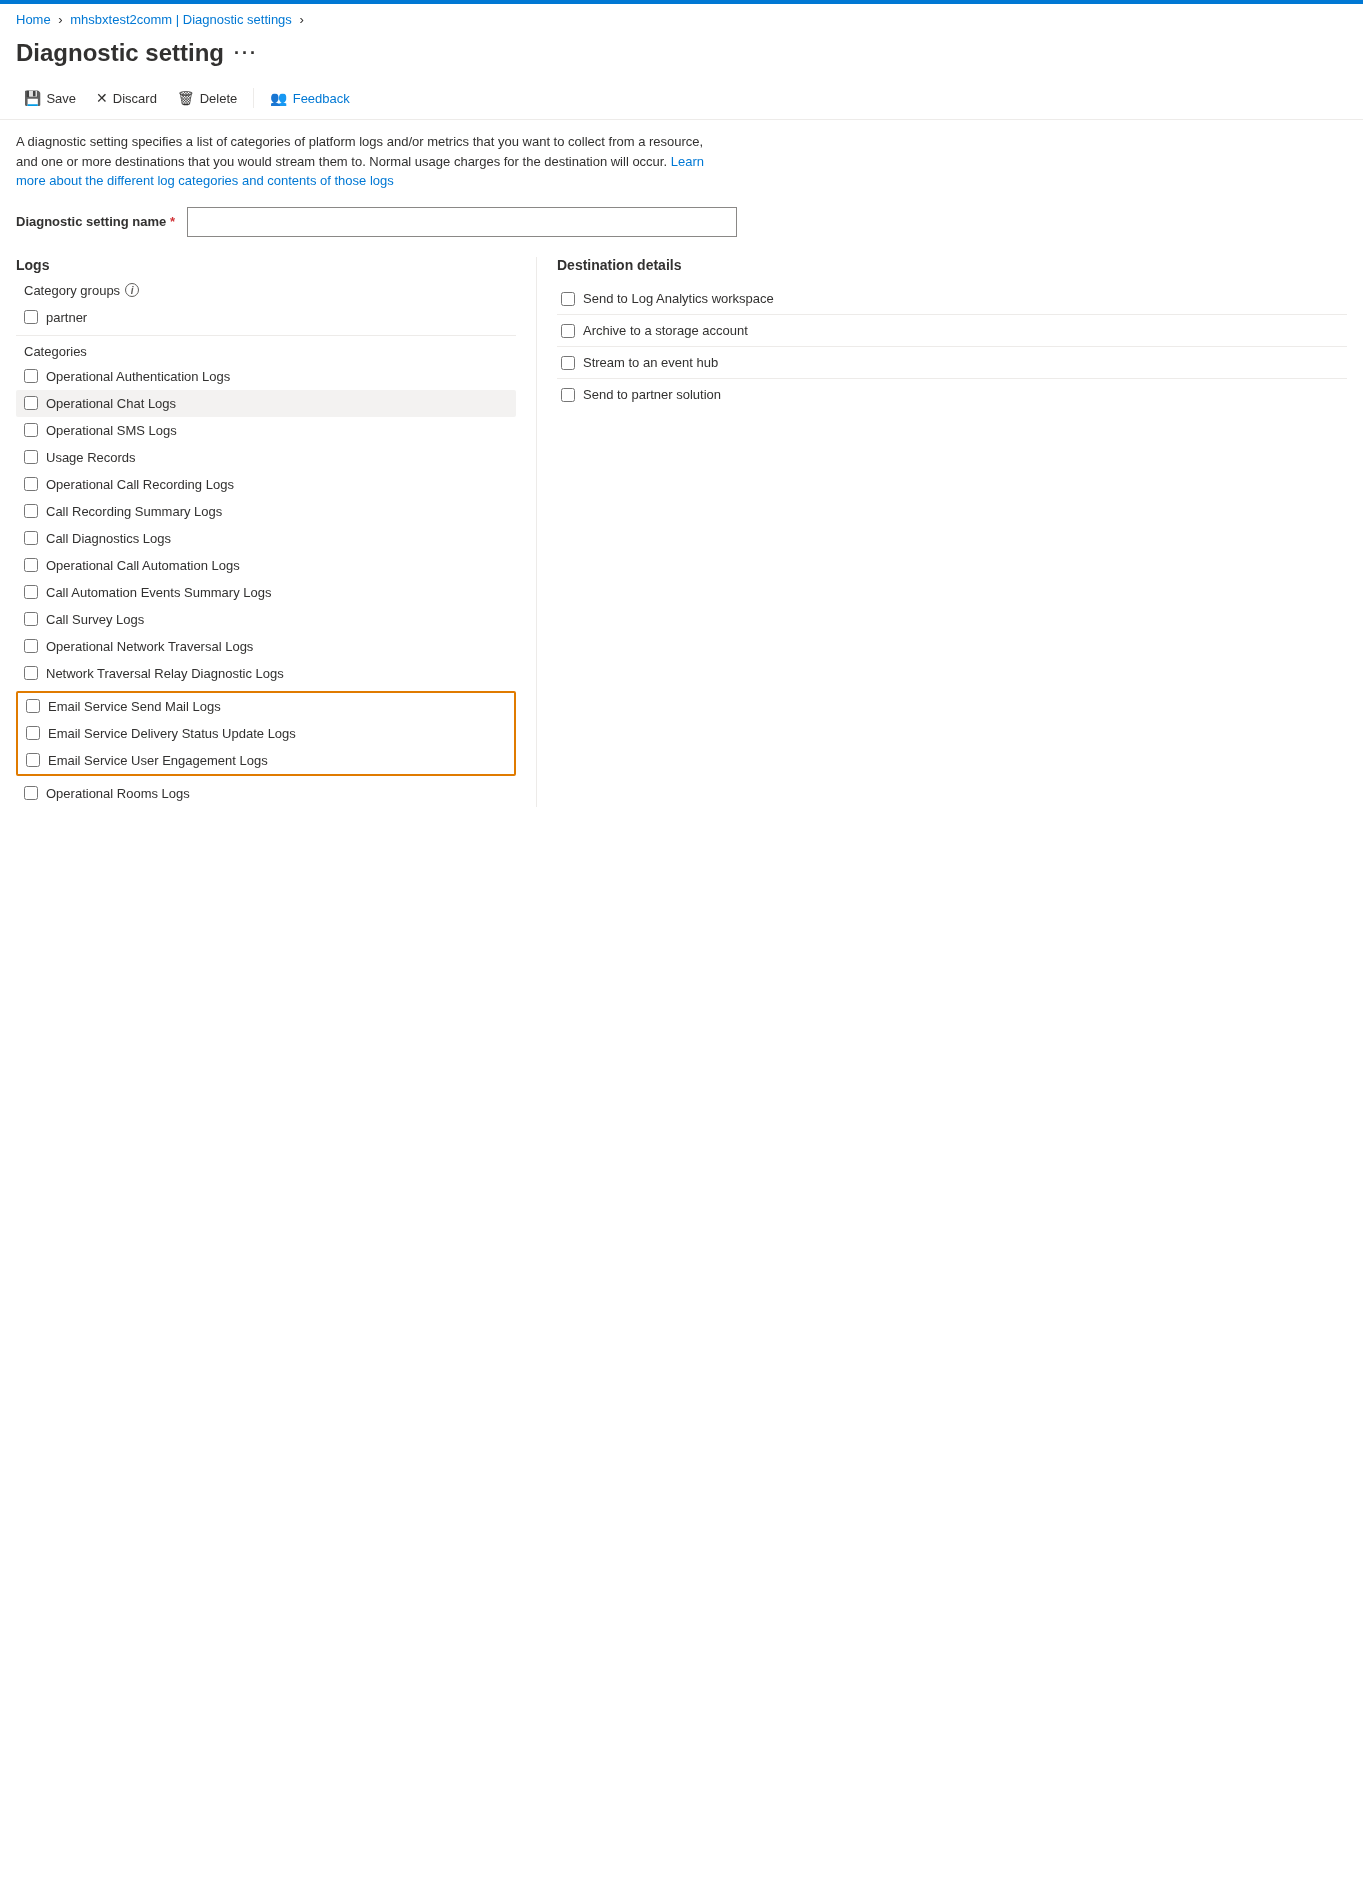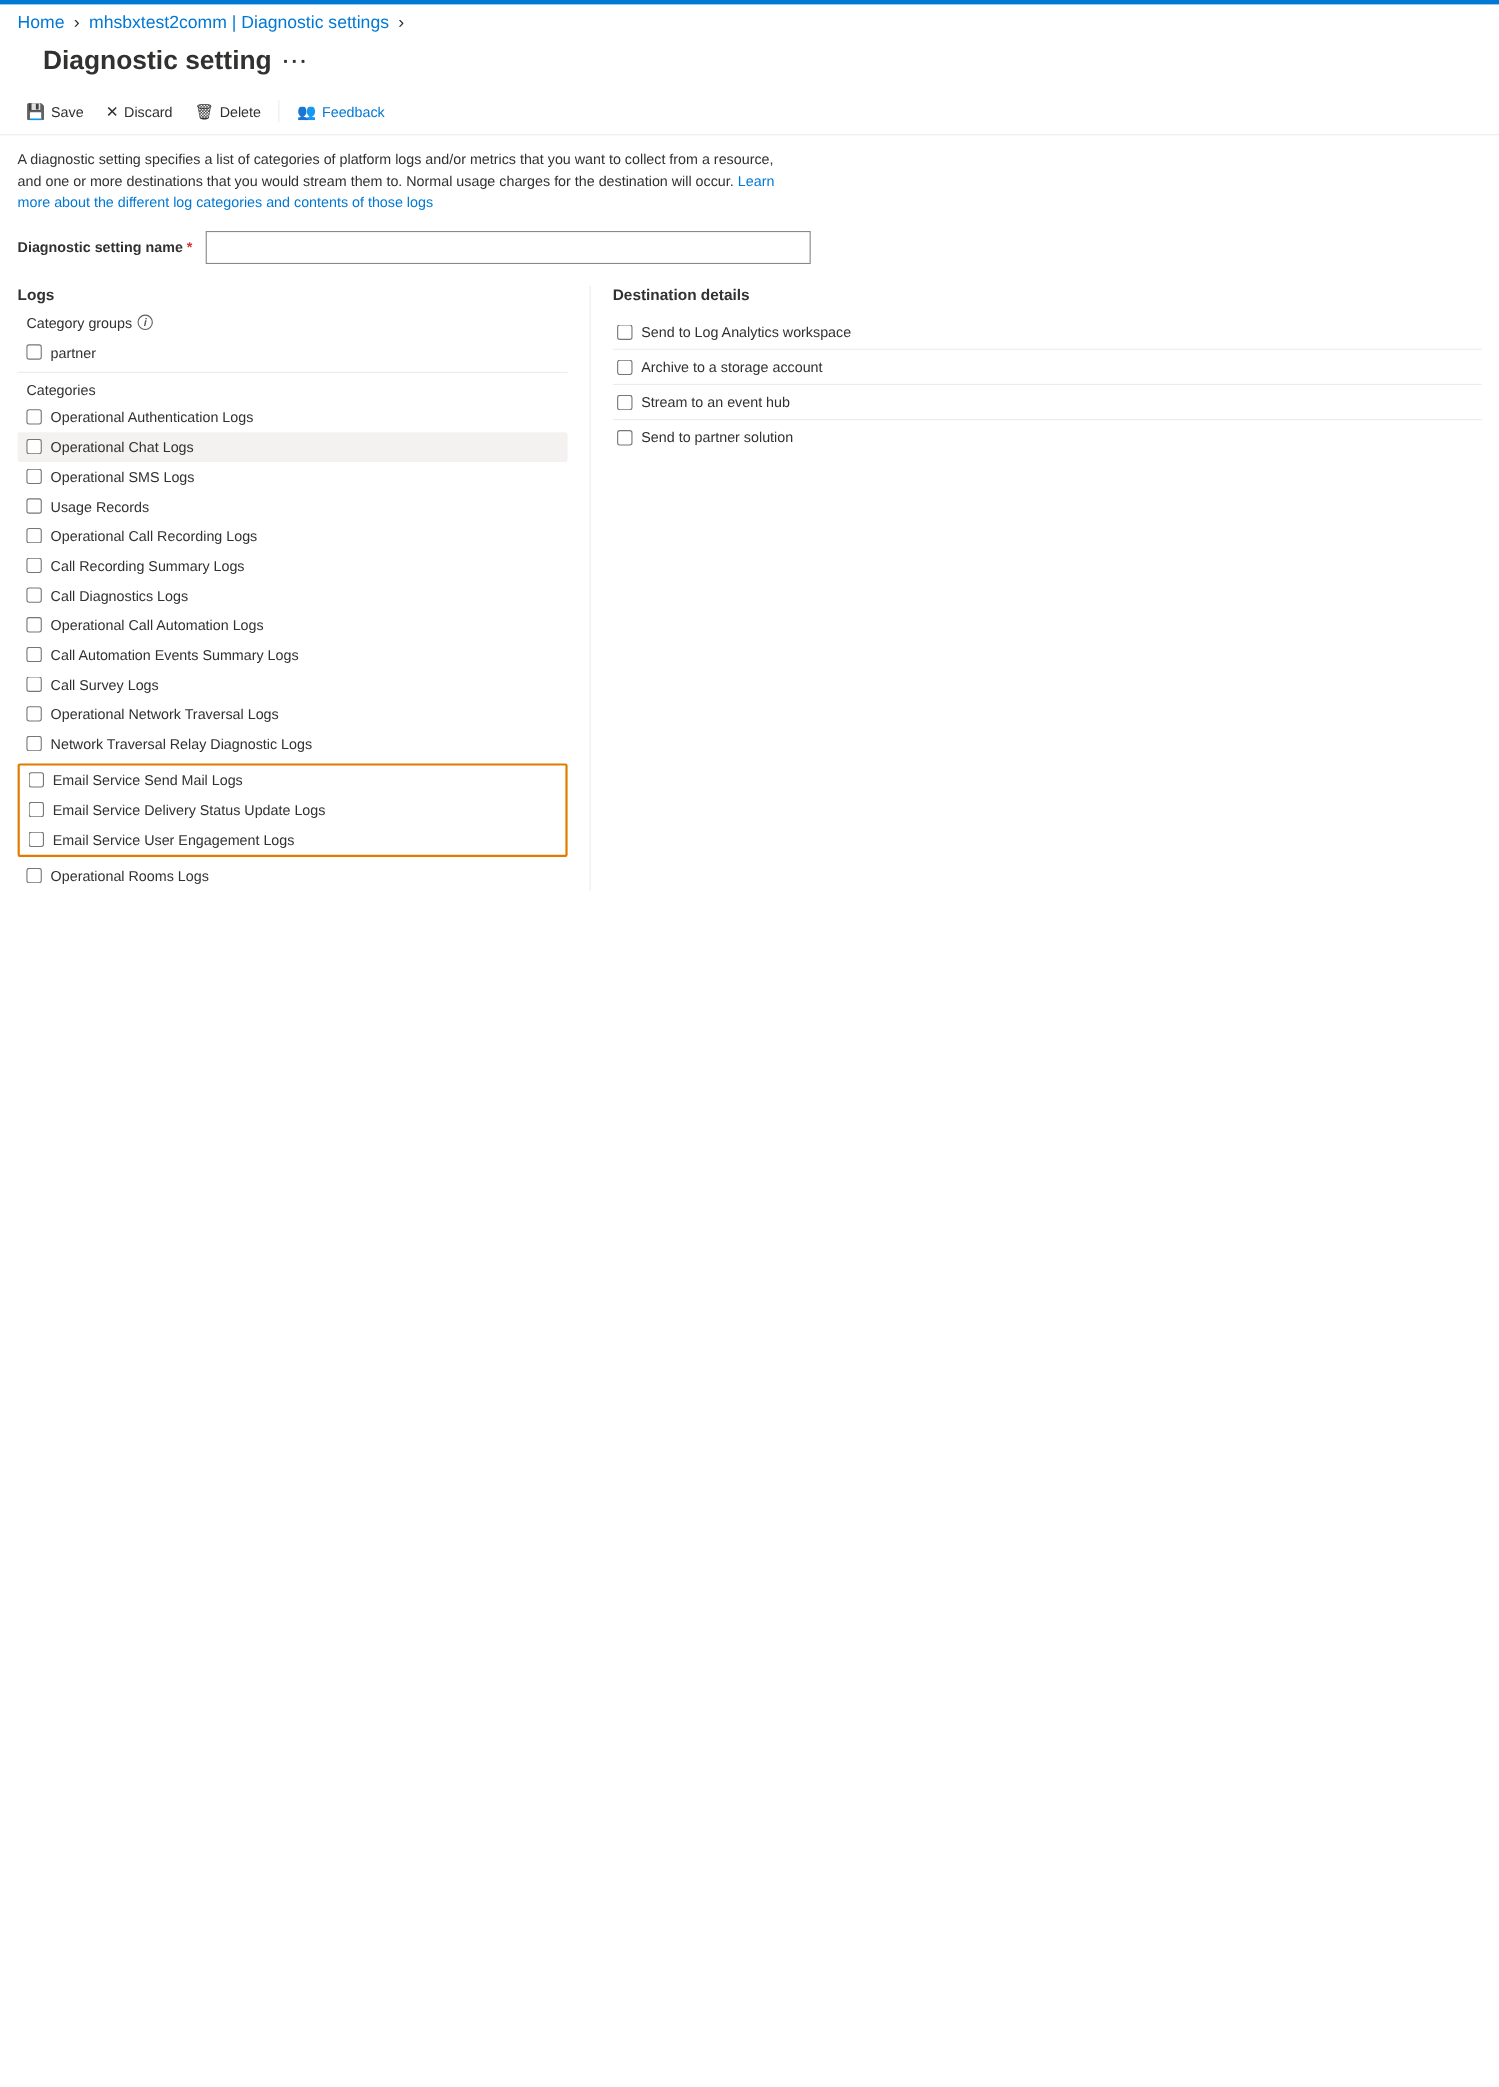--- a/index.html
+++ b/index.html
@@ -10,35 +10,34 @@
       background: #fff;
       padding: 0;
     }
     .top-bar {
       height: 4px;
       background: #0078d4;
       width: 100%;
     }
     .breadcrumb {
       padding: 8px 16px;
-      font-size: 16px;
+      font-size: 13px;
       color: #0078d4;
     }
     .breadcrumb span { color: #323130; }
     .breadcrumb a { color: #0078d4; text-decoration: none; cursor: pointer; }
     .chevron { color: #605e5c; margin: 0 4px; }
     .page-title {
       padding: 4px 16px 12px 16px;
       font-size: 24px;
       font-weight: 600;
       color: #323130;
       display: flex;
       align-items: center;
       gap: 10px;
-      margin-left: 23px;
     }
     .ellipsis {
       font-size: 18px;
       color: #323130;
       cursor: pointer;
       letter-spacing: 2px;
     }
     .toolbar {
       display: flex;
       align-items: center;

